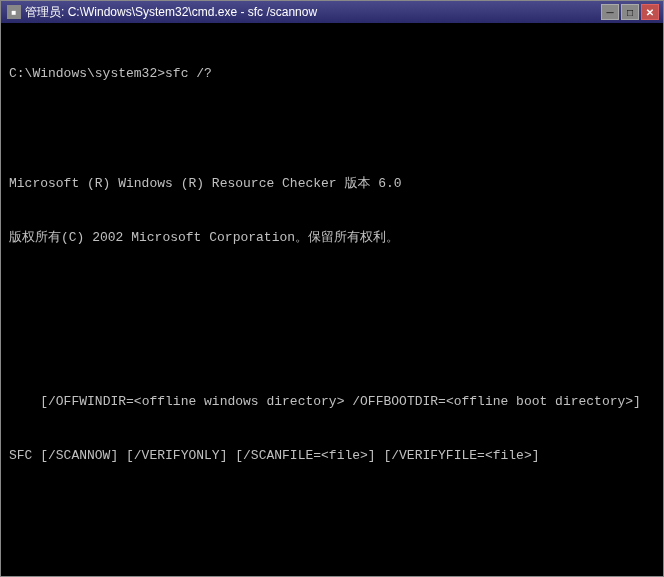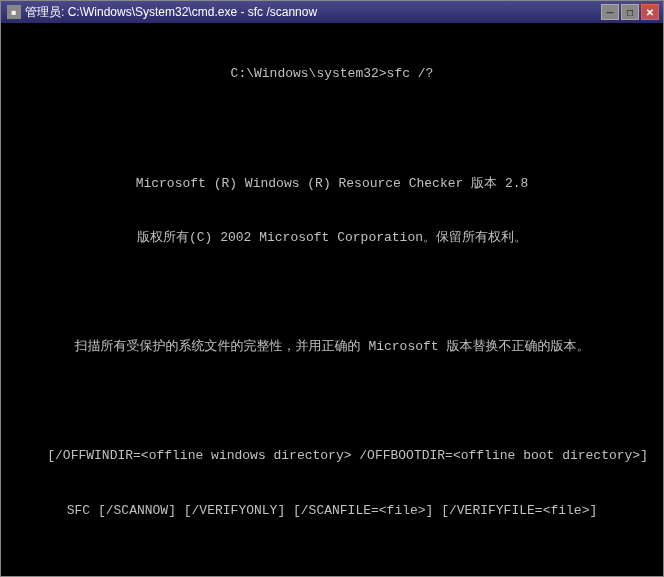--- a/index.html
+++ b/index.html
@@ -87,21 +87,21 @@
       position: relative;
     }
 
     .terminal-content {
       color: #c0c0c0;
       line-height: 1.4;
       white-space: pre-wrap;
       word-break: break-all;
     }
 
-    .line { display: block; text-align: center; }
+    .line { display: block; }
   </style>
 </head>
 <body>
 
 <div class="window">
   <div class="title-bar">
     <div class="title-bar-left">
       <div class="title-icon">
         <span style="font-size:8px; color:#fff;">■</span>
       </div>
@@ -111,24 +111,23 @@
       <div class="ctrl-btn">─</div>
       <div class="ctrl-btn">□</div>
       <div class="ctrl-btn close-btn">✕</div>
     </div>
   </div>
 
   <div class="terminal-body">
     <div class="terminal-content">
       <span class="line">C:\Windows\system32&gt;sfc /?</span>
       <span class="line">&nbsp;</span>
-      <span class="line">Microsoft (R) Windows (R) Resource Checker 版本 2.8</span>
+      <span class="line">Microsoft (R) Windows (R) Resource Checker 版本 6.0</span>
       <span class="line">版权所有(C) 2002 Microsoft Corporation。保留所有权利。</span>
       <span class="line">&nbsp;</span>
-      <span class="line">扫描所有受保护的系统文件的完整性，并用正确的 Microsoft 版本替换不正确的版本。</span>
       <span class="line">&nbsp;</span>
       <span class="line">    [/OFFWINDIR=&lt;offline windows directory&gt; /OFFBOOTDIR=&lt;offline boot directory&gt;]</span>
       <span class="line">SFC [/SCANNOW] [/VERIFYONLY] [/SCANFILE=&lt;file&gt;] [/VERIFYFILE=&lt;file&gt;]</span>
       <span class="line">&nbsp;</span>
     </div>
 
   </div>
 </div>
 
 </body></html>

